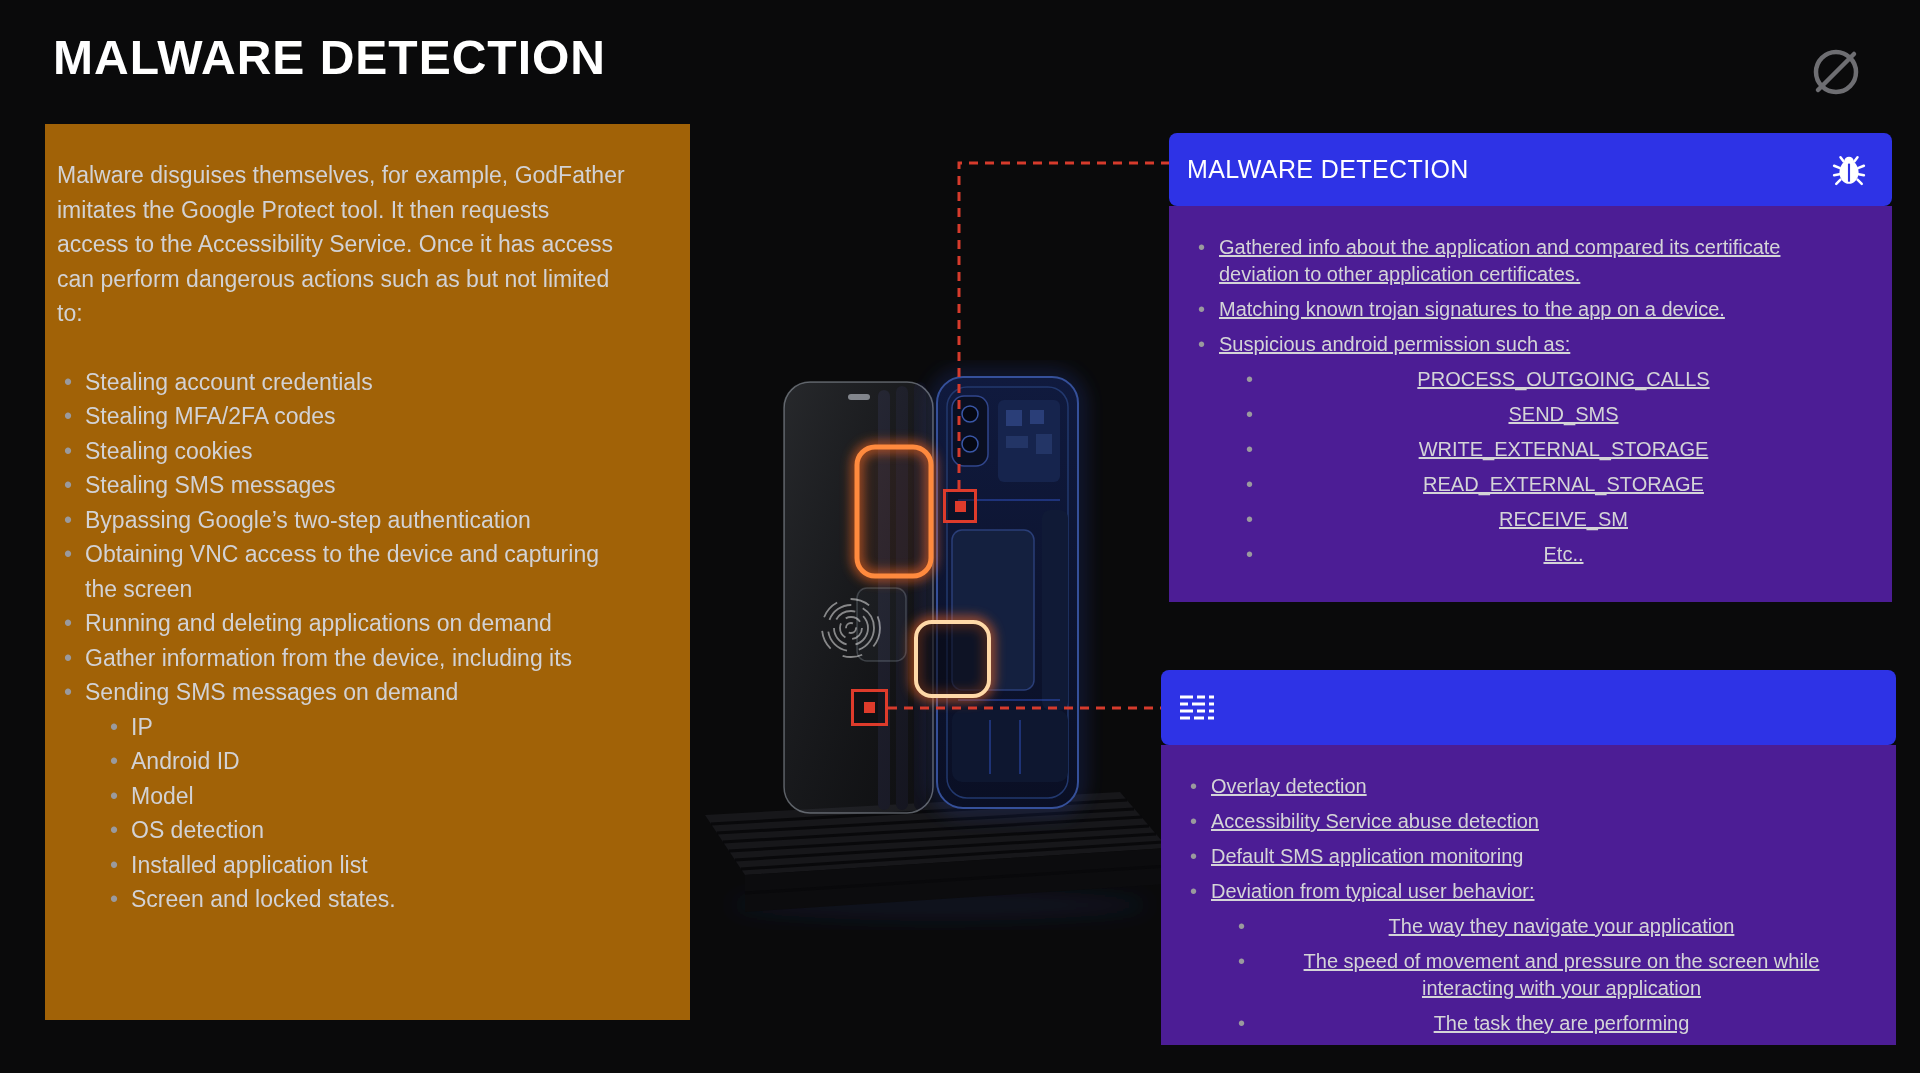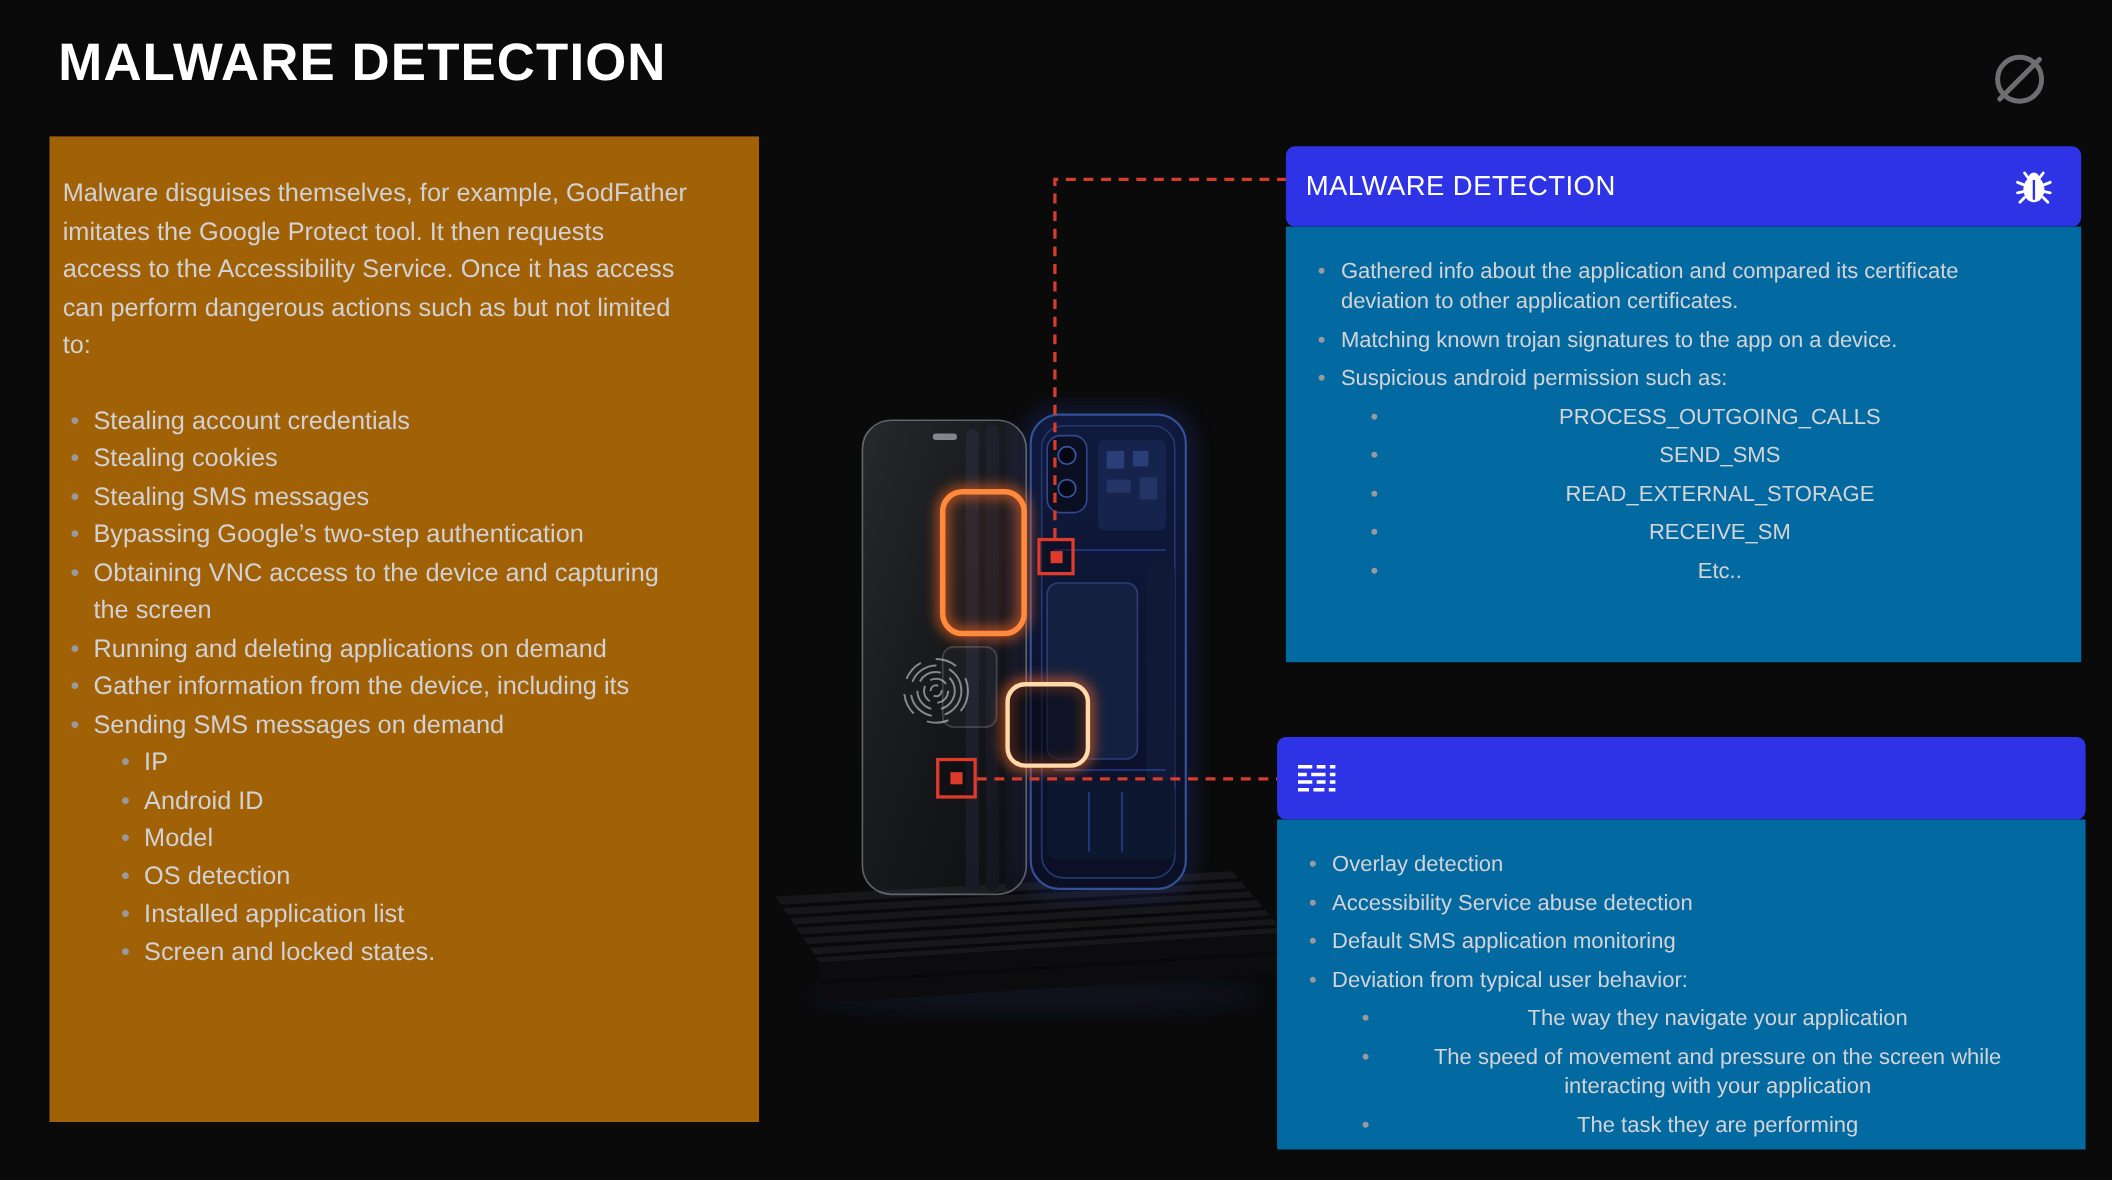--- a/index.html
+++ b/index.html
@@ -45,23 +45,23 @@
   .bar {
     height:73px; background:#2e33e6; border-radius:8px;
     display:flex; align-items:center; justify-content:space-between;
     padding:0 26px 0 18px;
     font-size:25px; letter-spacing:.4px; color:#ffffff;
   }
   .group-behavior .bar { height:75px; }
   .bar .bar-icon { display:flex; align-items:center; }
 
   .panel {
-    background:#0369a1;
+    background:#4c1d95;
     padding:28px 32px 0 22px;
-    font-size:20px; line-height:27px; color:#d4d4d7;
+    font-size:20px; line-height:27px; color:#d4d4d7;text-decoration:underline;
   }
   .group-malware .panel  { height:396px; }
   .group-behavior .panel { height:300px; }
   .panel ul.bullets li { margin-bottom:8px; }
   .panel ul.sub { margin-left:48px;text-align:center; }
 
   
   .phone-scene { position:absolute; left:690px; top:360px; width:500px; height:570px; }
 
   
@@ -171,20 +171,21 @@
   <svg viewBox="0 0 56 56" width="56" height="56">
     <circle cx="28" cy="28" r="20" fill="none" stroke="#808085" stroke-width="4.5"></circle>
     <line x1="10" y1="46" x2="46" y2="10" stroke="#808085" stroke-width="4.5" stroke-linecap="round"></line>
   </svg>
 </div>
 
 <section class="left-panel">
   <p>Malware disguises themselves, for example, GodFather imitates the Google Protect tool. It then requests access to the Accessibility Service. Once it has access can perform dangerous actions such as but not limited to:</p>
   <ul class="bullets">
       <li>Stealing account credentials</li>
+      <li>Stealing MFA/2FA codes</li>
       <li>Stealing cookies</li>
       <li>Stealing SMS messages</li>
       <li>Bypassing Google’s two-step authentication</li>
       <li>Obtaining VNC access to the device and capturing the screen</li>
       <li>Running and deleting applications on demand</li>
       <li>Gather information from the device, including its</li>
       <li>Sending SMS messages on demand</li>
     </ul>
   <ul class="bullets sub">
       <li>IP</li>
@@ -219,20 +220,21 @@
   </header>
   <div class="panel">
     <ul class="bullets">
         <li>Gathered info about the application and compared its certificate deviation to other application certificates.</li>
         <li>Matching known trojan signatures to the app on a device.</li>
         <li>Suspicious android permission such as:</li>
       </ul>
     <ul class="bullets sub">
         <li>PROCESS_OUTGOING_CALLS</li>
         <li>SEND_SMS</li>
+        <li>WRITE_EXTERNAL_STORAGE</li>
         <li>READ_EXTERNAL_STORAGE</li>
         <li>RECEIVE_SM</li>
         <li>Etc..</li>
       </ul>
   </div>
 </section>
 
 <section class="group group-behavior">
   <header class="bar">
     <span class="bar-icon">

